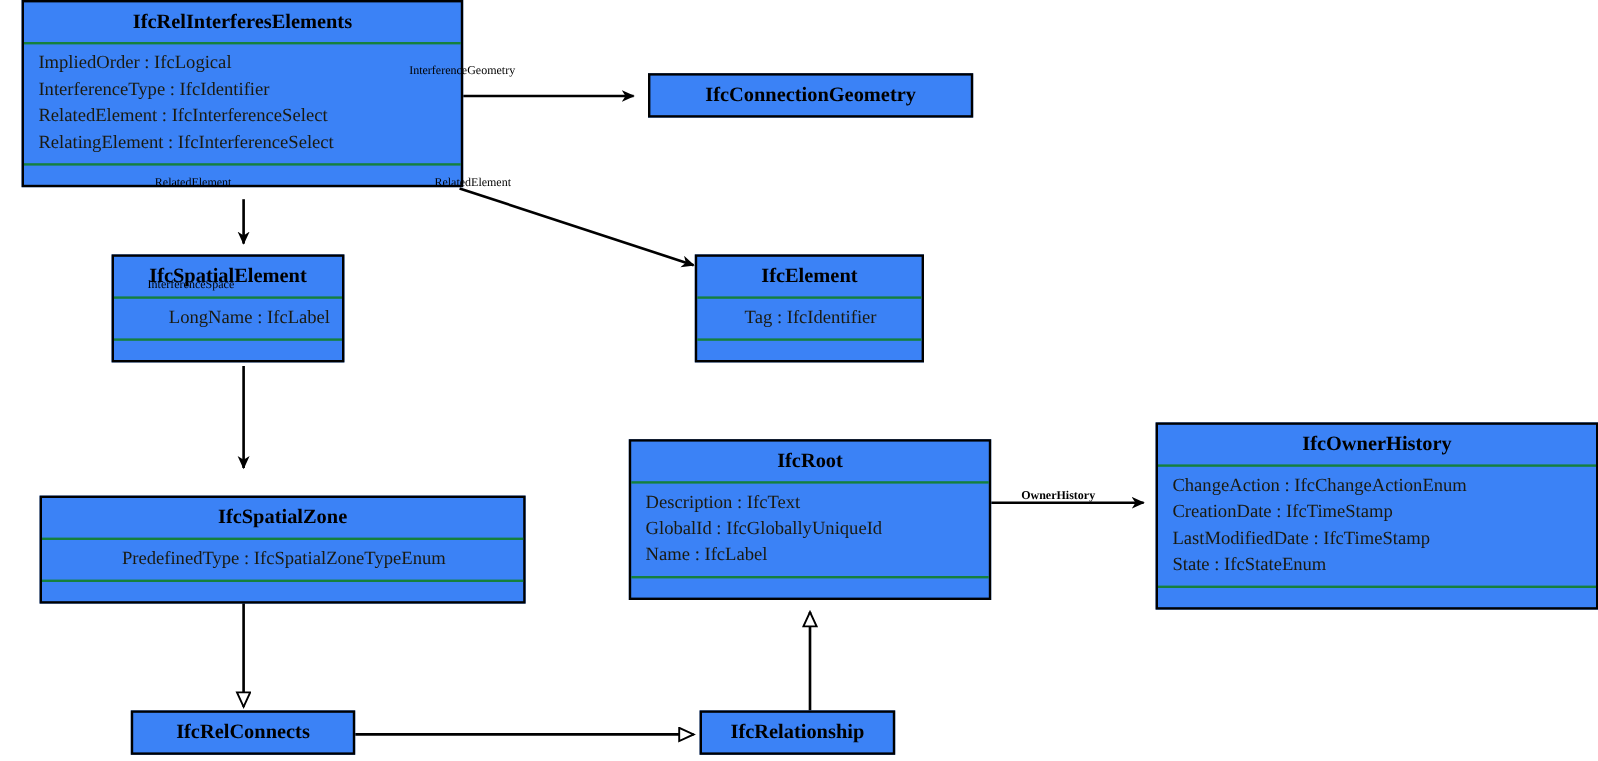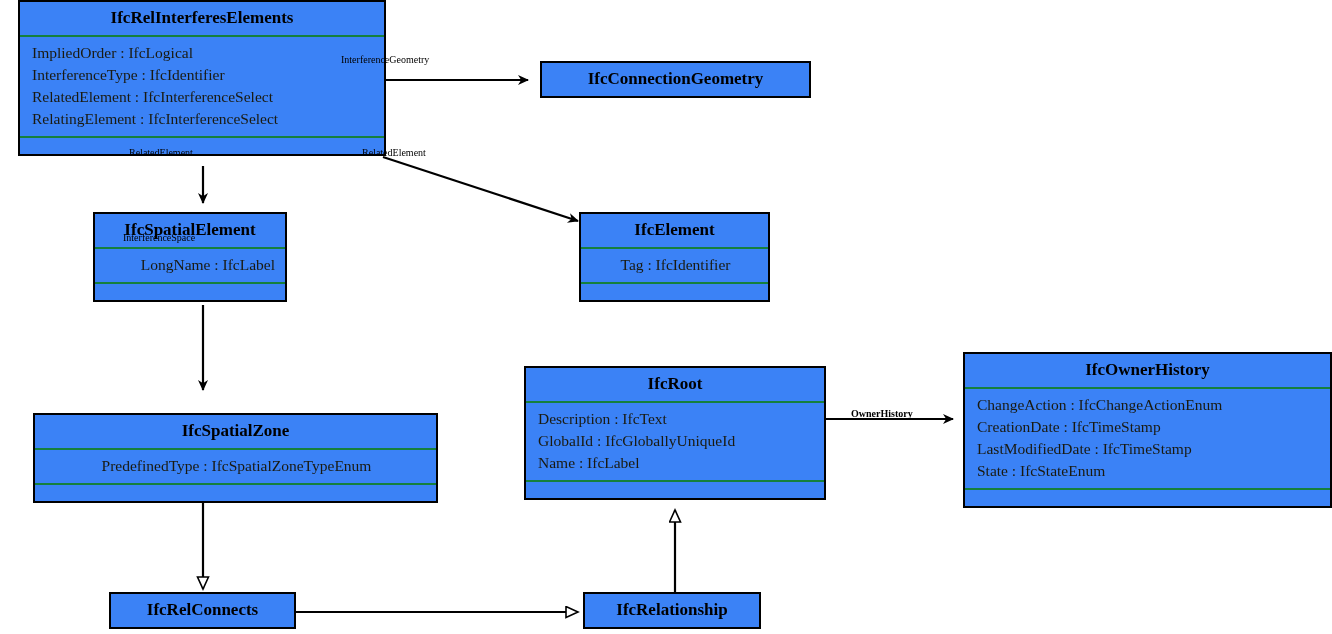--- a/index.html
+++ b/index.html
@@ -173,21 +173,21 @@
     </div>
     <div class="compartment empty-compartment"></div>
   </div>
 
   <div class="uml-class" style="left:109px; top:592px; width:187px;">
     <div class="compartment">
       <div class="class-title">IfcRelConnects</div>
     </div>
   </div>
 
-  <div class="uml-class" style="left:583px; top:592px; width:178px;">
+  <div class="uml-class" style="left:583px; top:592px; width:163px;">
     <div class="compartment">
       <div class="class-title">IfcRelationship</div>
     </div>
   </div>
 
   <div class="edge-label" style="left:341px; top:55px;">InterferenceGeometry</div>
 
   <div class="edge-label" style="left:129px; top:148px;">RelatedElement</div>
 
   <div class="edge-label" style="left:362px; top:148px;">RelatedElement</div>

